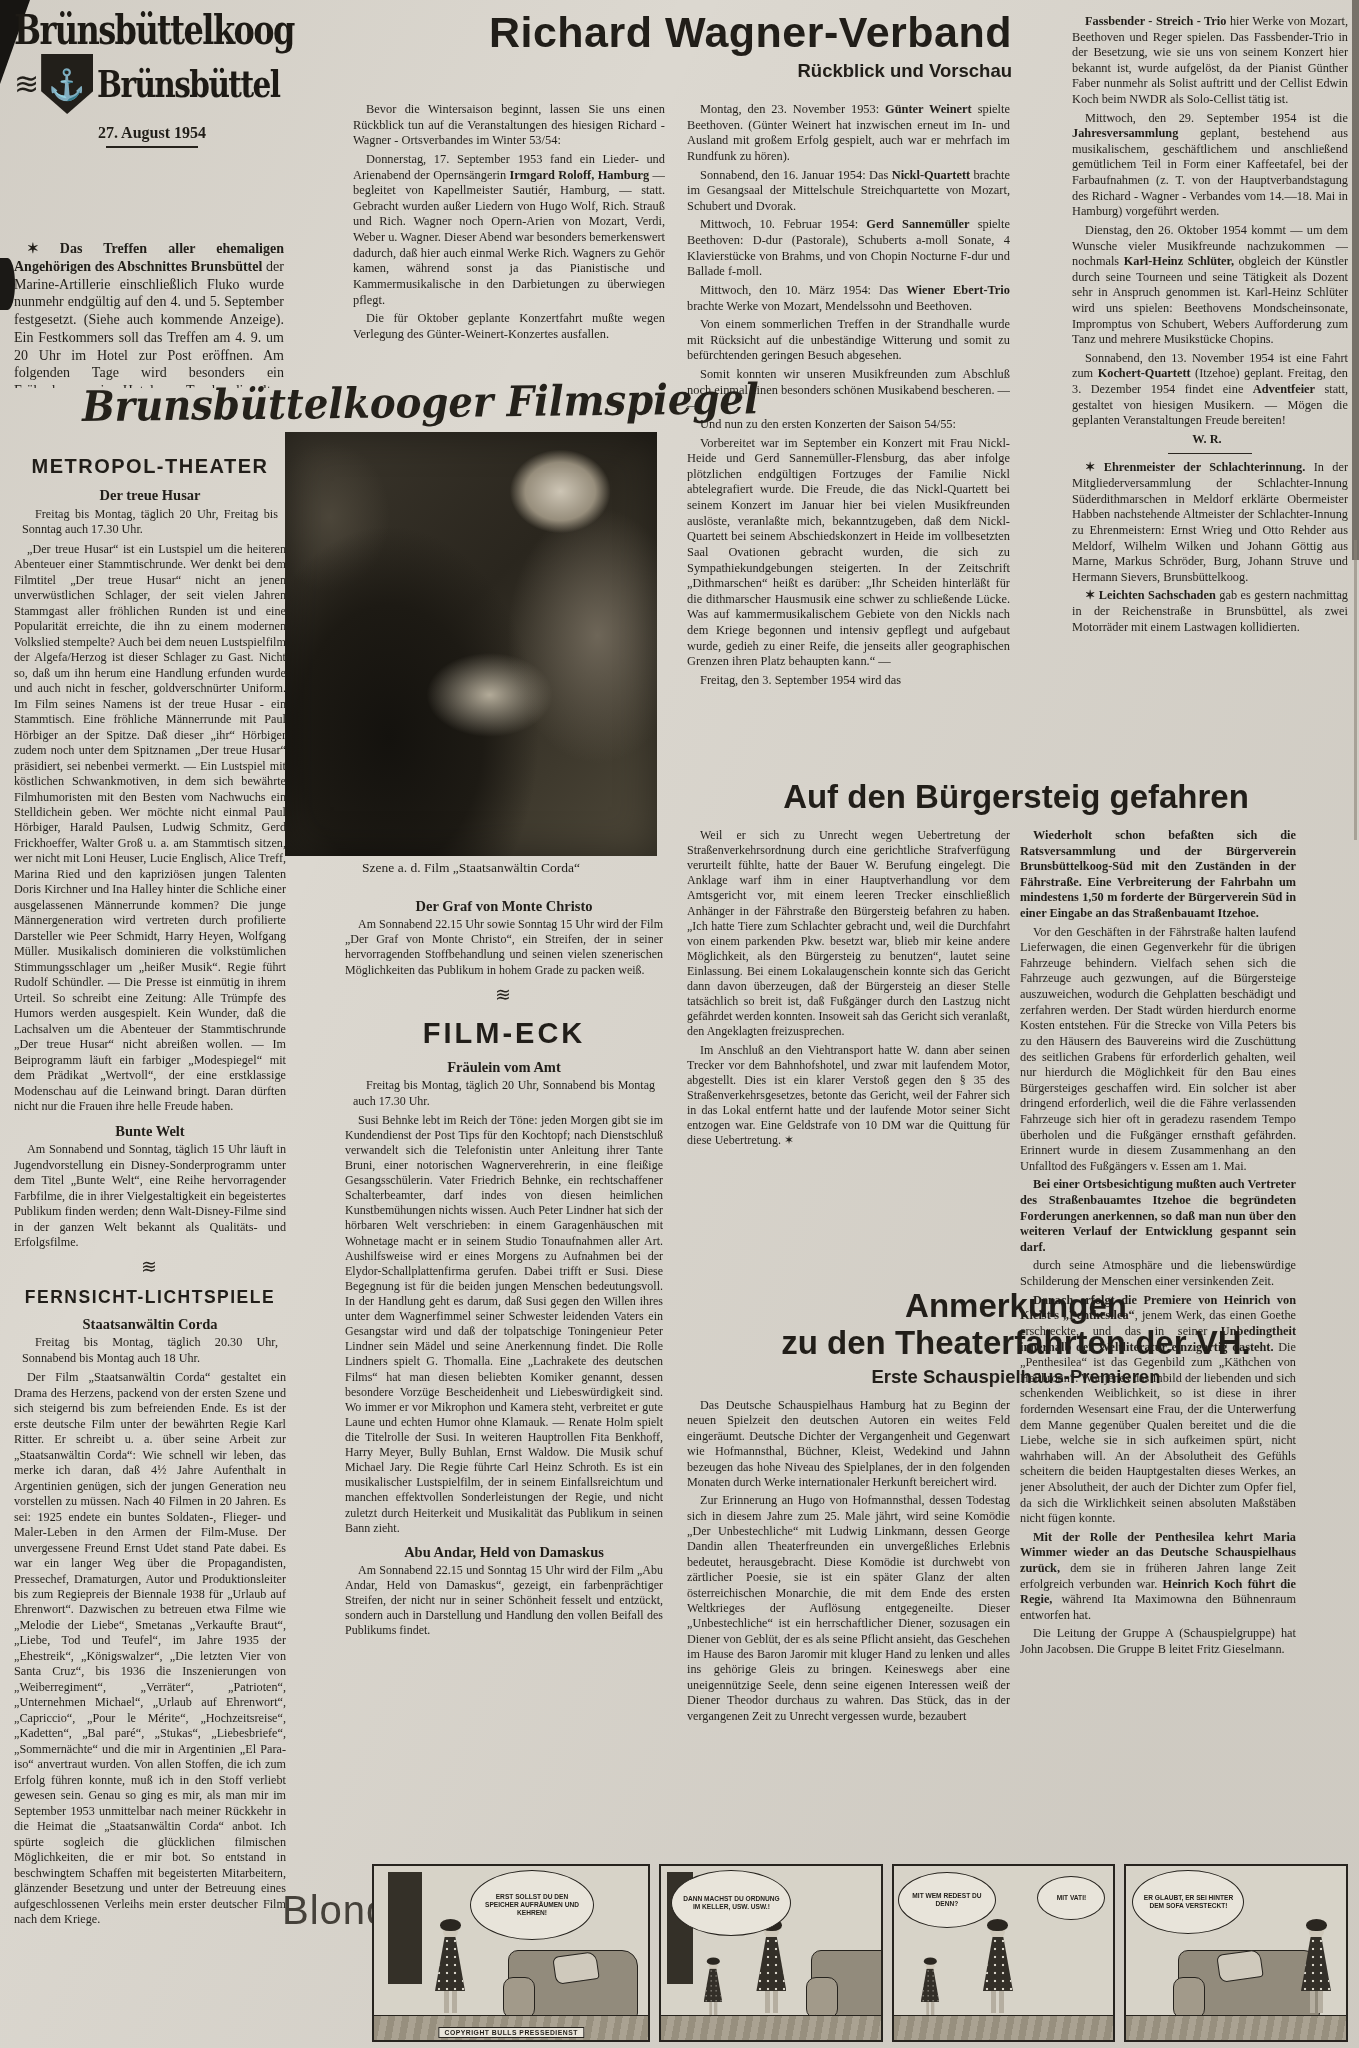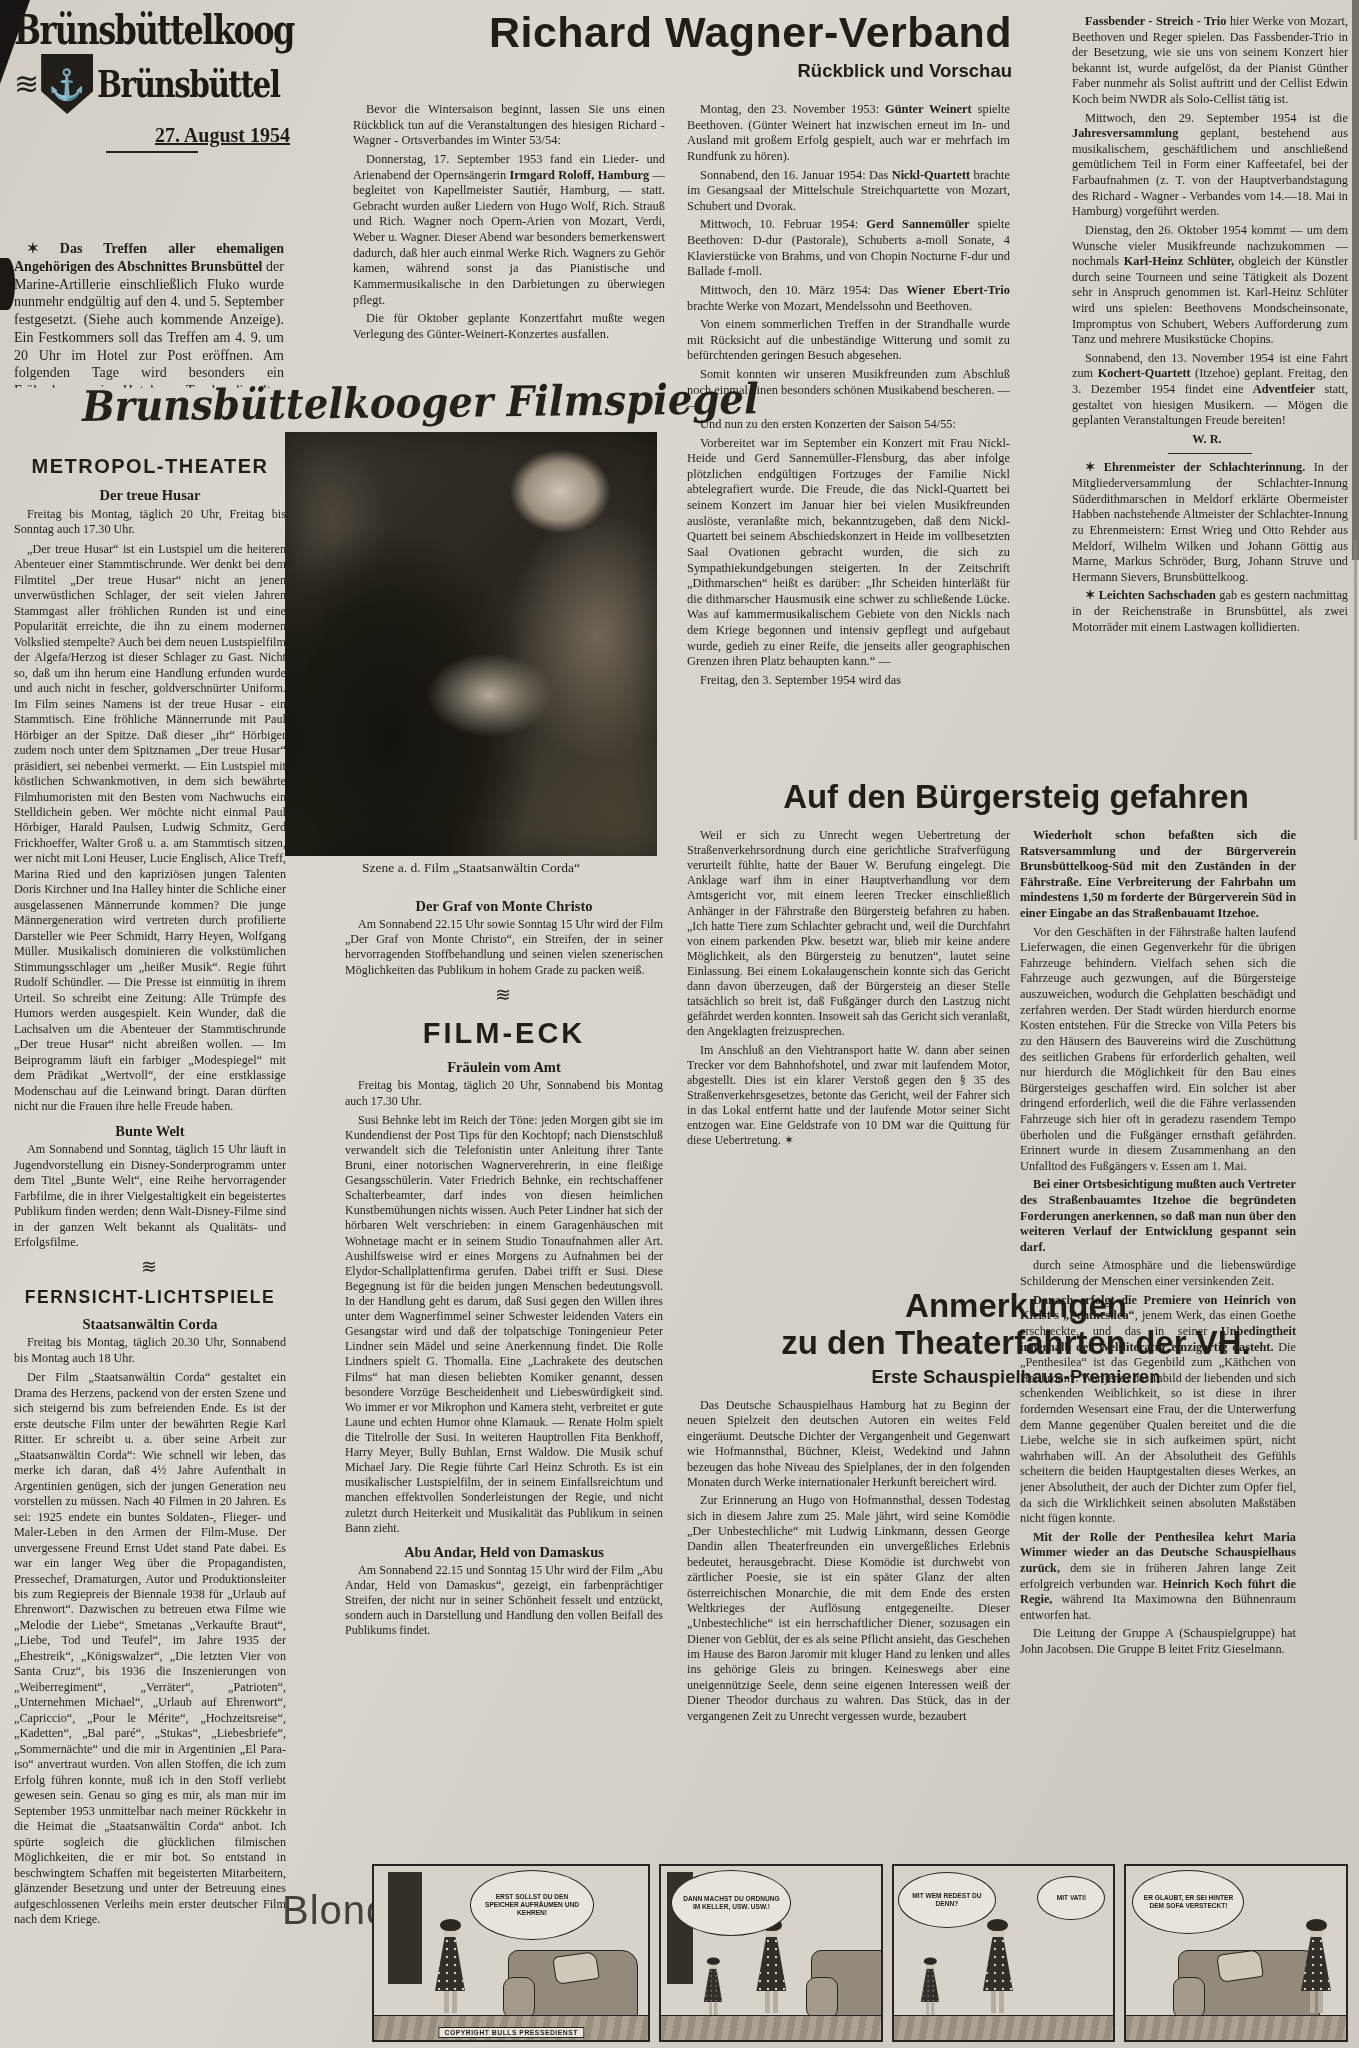--- a/index.html
+++ b/index.html
@@ -16,27 +16,27 @@
   .edge-right2{position:absolute;right:2px;top:540px;width:3px;height:300px;background:#8a8478;opacity:.6;}
 
   
   .masthead{position:absolute;left:14px;top:6px;width:276px;}
   .mh1{font-family:"DejaVu Serif",serif;font-weight:700;font-size:41px;letter-spacing:-2px;transform:scaleX(.78);transform-origin:left;white-space:nowrap;color:#1d1a15;}
   .mh-row{display:flex;align-items:center;margin-top:0px;}
   .mantling{font-size:30px;color:#221f1a;margin-right:2px;line-height:1;}
   .crest{width:52px;height:60px;background:#221f1a;clip-path:polygon(0 0,100% 0,100% 62%,50% 100%,0 62%);
     display:flex;align-items:center;justify-content:center;color:#d8d4cb;font-size:30px;flex:0 0 auto;}
   .mh2{font-family:"DejaVu Serif",serif;font-weight:700;font-size:37px;letter-spacing:-2px;transform:scaleX(.8);transform-origin:left;white-space:nowrap;margin-left:4px;color:#1d1a15;}
-  .mh-date{text-align:right;font-weight:700;font-size:20px;margin-top:10px;text-decoration:underline;}
+  .mh-date{text-align:center;font-weight:700;font-size:16px;margin-top:10px;}
   .mh-rule{width:92px;border-bottom:2.5px solid #26221c;margin:4px auto 0;}
 
   .col{overflow:hidden;position:absolute;text-align:justify;}
   .para{margin:0 0 3px;text-indent:13px;}
   .b{font-weight:700;}
-  .times{margin:0 0 4px;text-indent:13px;}
+  .times{margin:0 8px 4px;text-indent:13px;}
   .hr-small{width:84px;border-bottom:1.5px solid #2a2620;margin:6px auto;}
   .squig{text-align:center;font-size:19px;letter-spacing:2px;margin:5px 0;color:#2a2620;text-indent:0;}
 
   .treffen{left:14px;top:240px;width:270px;height:148px;font-size:14px;line-height:1.27;}
   .c1-lower{left:14px;top:448px;width:272px;height:1582px;font-size:12.2px;line-height:1.27;}
   .kino-h{font-family:"Liberation Sans",sans-serif;font-weight:700;font-size:20px;letter-spacing:1.5px;text-align:center;margin:6px 0 2px;text-indent:0;}
   .kino-h.small{font-size:17.5px;}
   .film-t{font-size:14.5px;font-weight:700;text-align:center;margin:7px 0 2px;text-indent:0;}
 
   .wagner-head{position:absolute;left:298px;top:10px;width:714px;text-align:right;}

